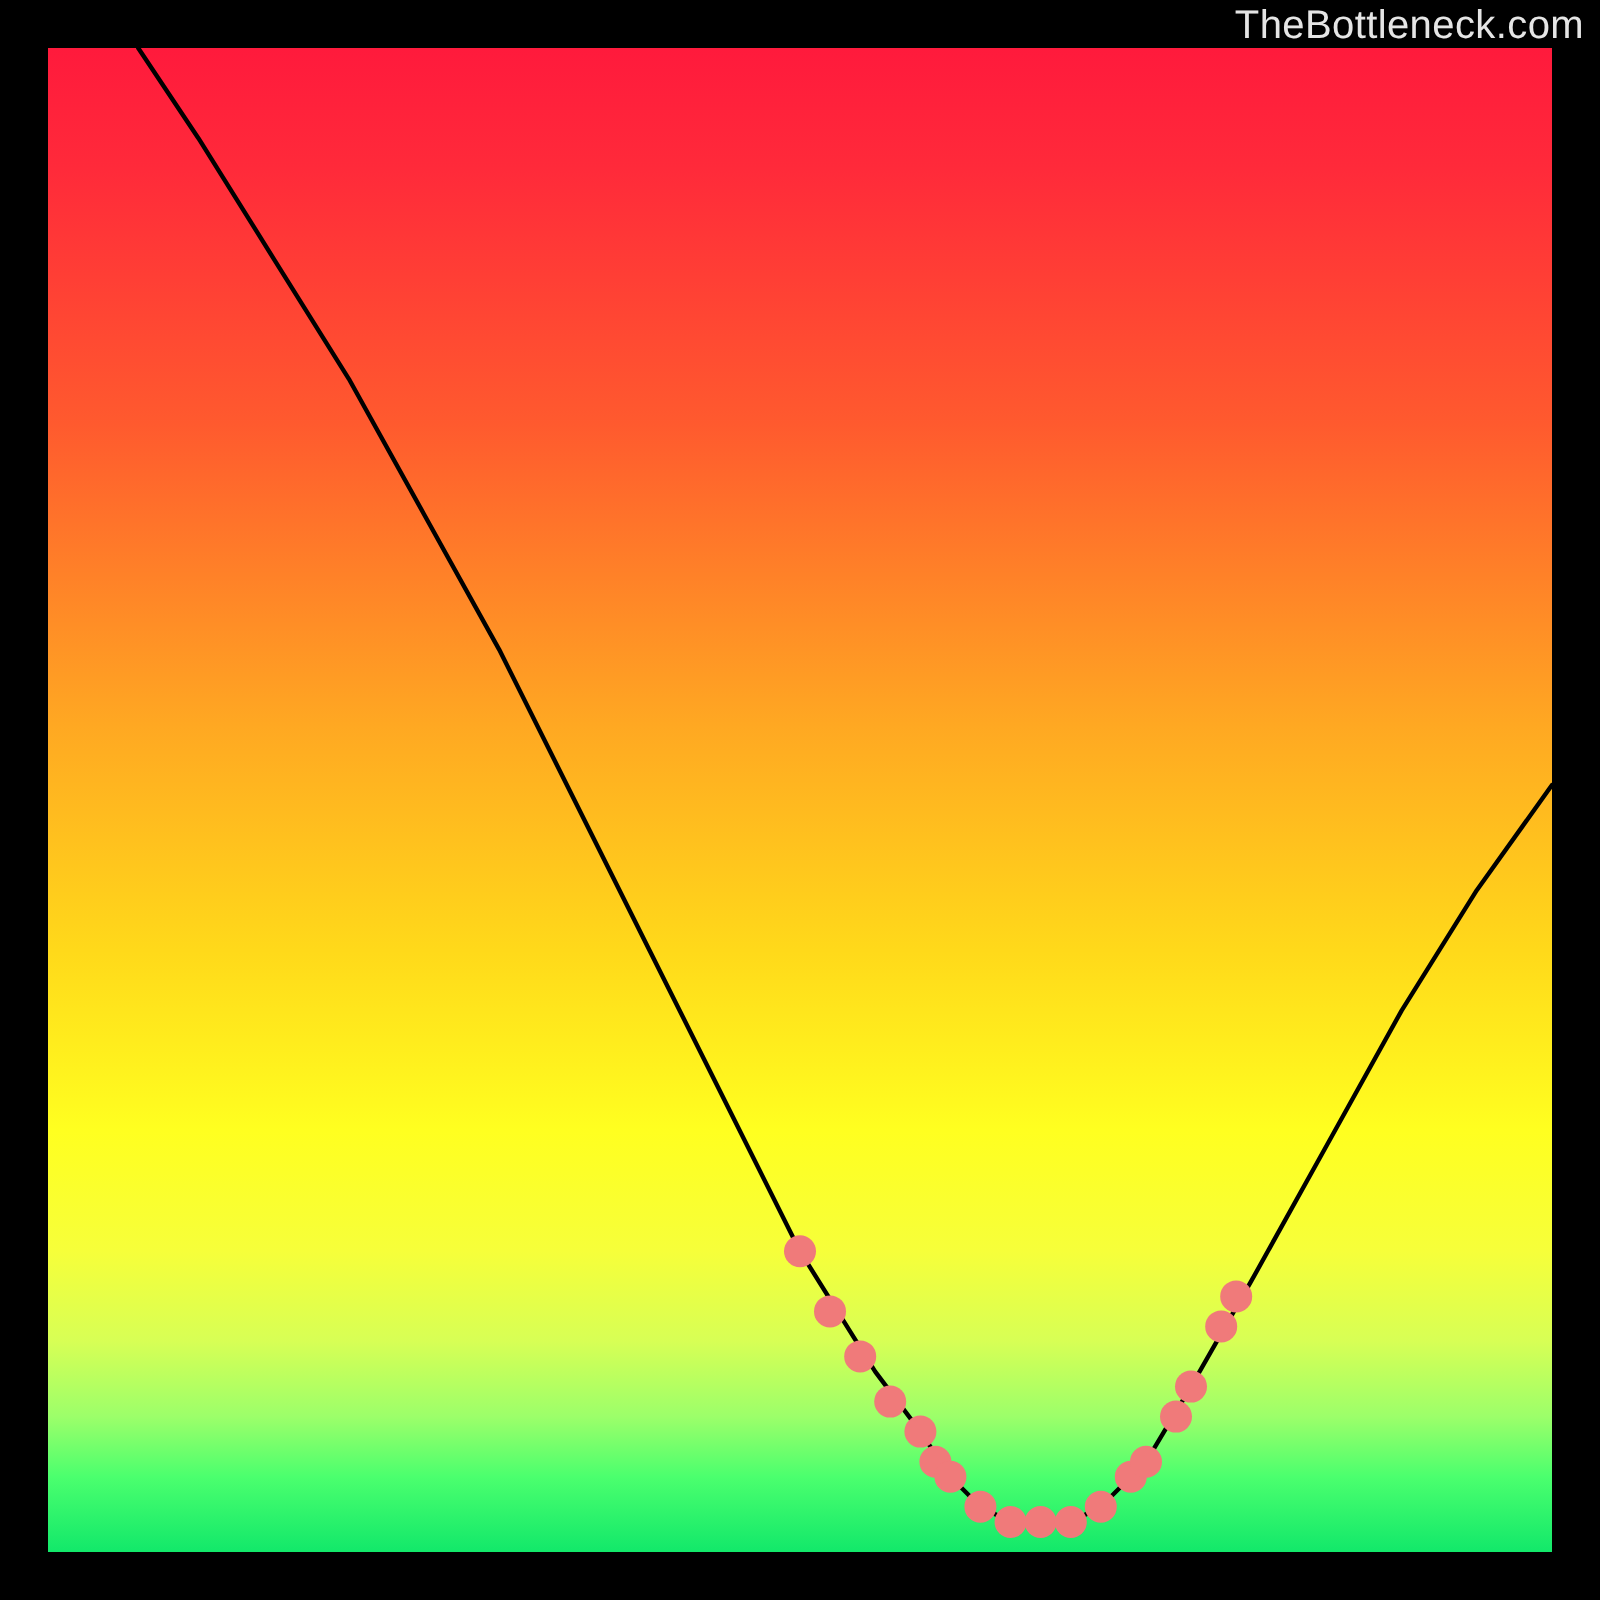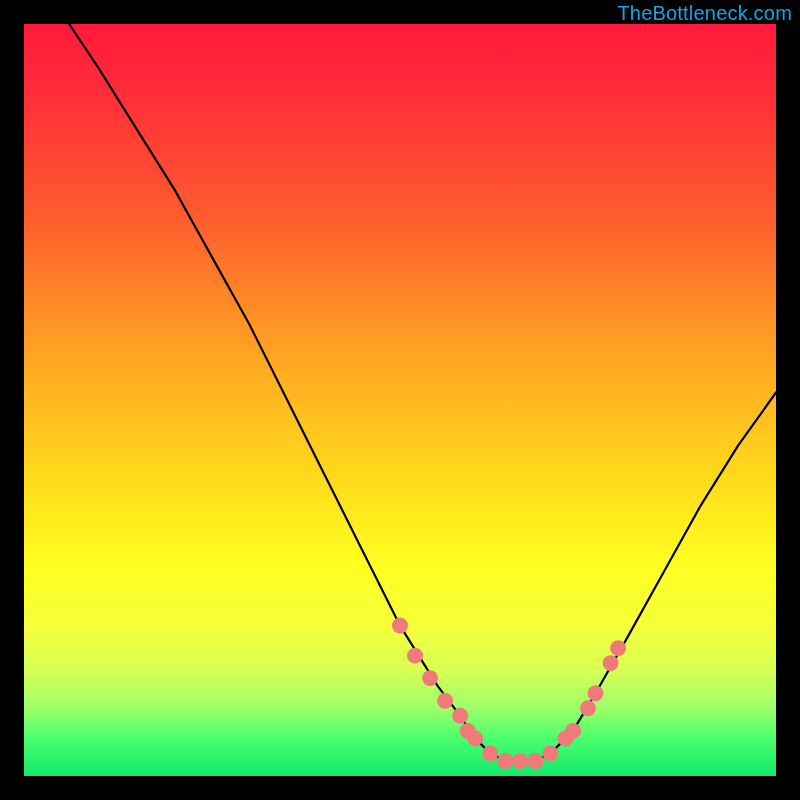--- a/index.html
+++ b/index.html
@@ -54,21 +54,21 @@
     stroke-linecap: round;
     stroke-linejoin: round;
   }
   .dot {
     fill: #f07a7a;
   }
   .watermark {
     position: absolute;
     top: 2px;
     right: 8px;
-    color: #0ea5e9;
+    color: #e5e5e5;
     font-size: 20px;
     font-weight: 500;
     letter-spacing: 0.2px;
     user-select: none;
     margin-left: 31px;
   }
 </style>
 </head>
 <body>
 

